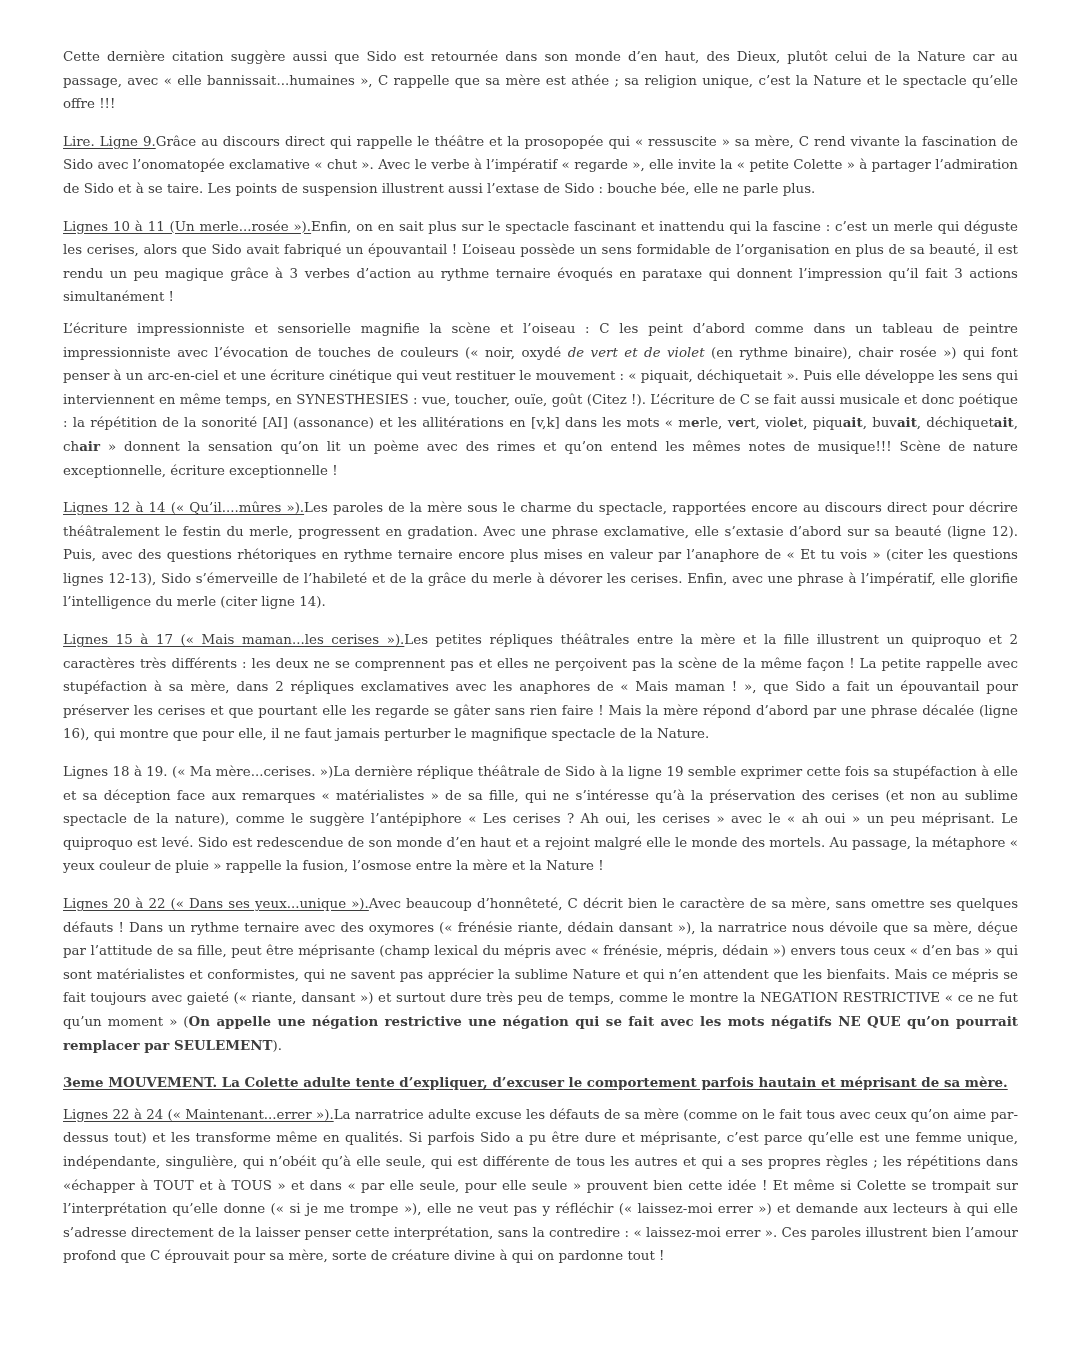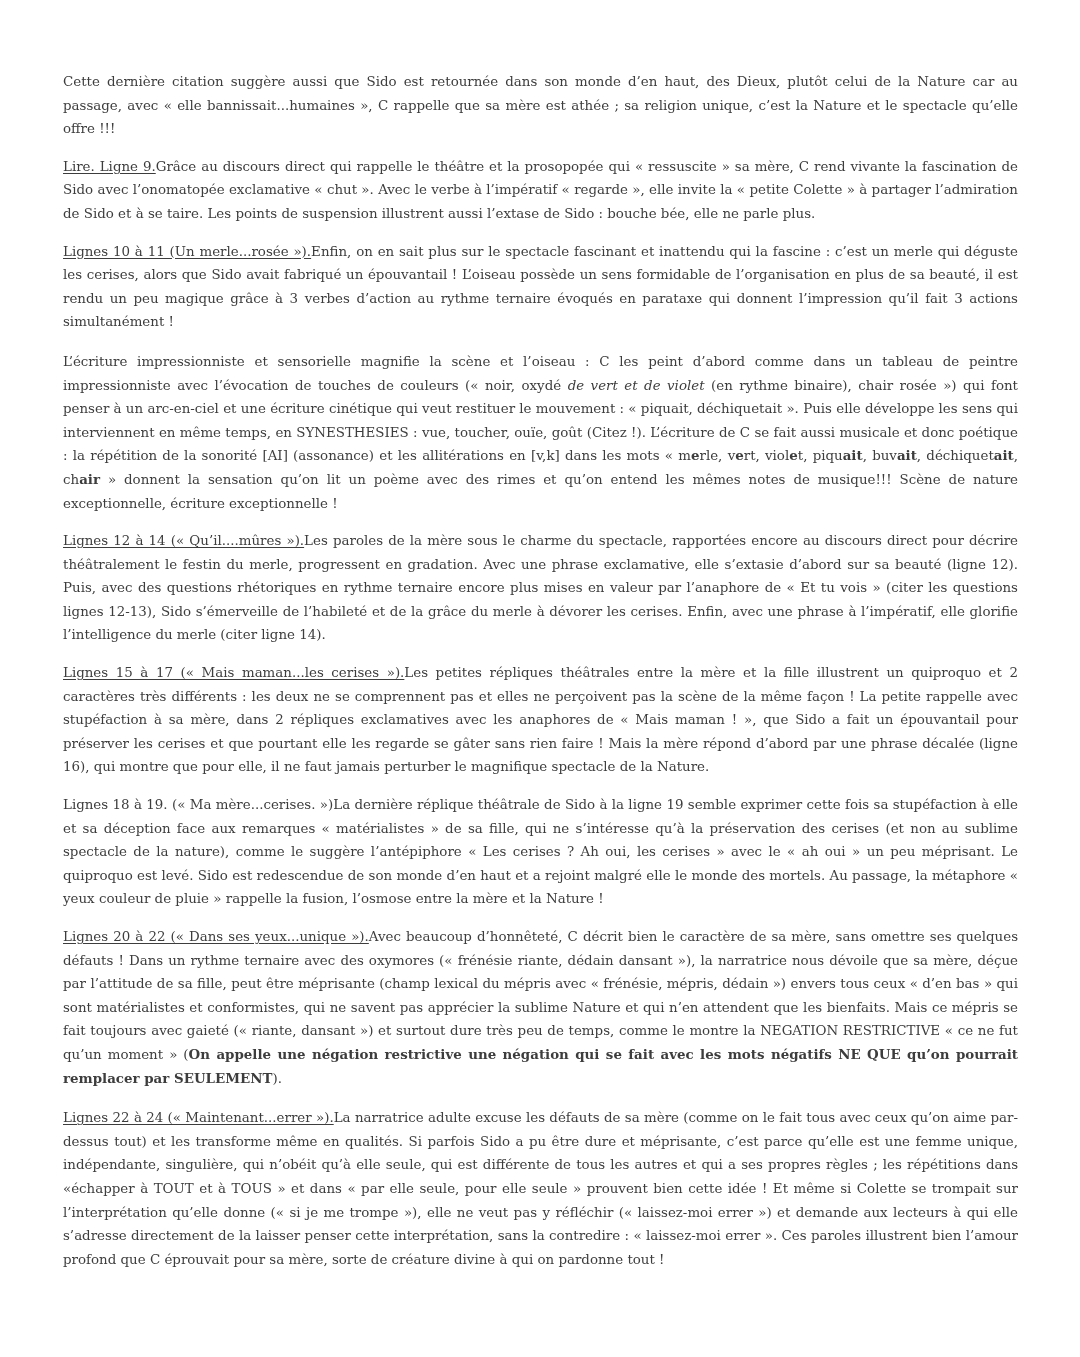--- a/index.html
+++ b/index.html
@@ -7,46 +7,47 @@
   body {
     width: 1080px;
     height: 1357px;
     background: #ffffff;
     overflow: hidden;
   }
   .page {
     box-sizing: border-box;
     width: 1080px;
     min-height: 1357px;
-    padding: 70px 62px 40px 63px;
+    padding: 45px 62px 40px 63px;
     font-family: "DejaVu Serif", "Liberation Serif", serif;
     font-size: 13.4px;
     line-height: 1.76;
     color: #3d3d3d;
     background: #ffffff;
   }
   p.block {
     margin: 14px 0 0 0;
     text-align: justify;
   }
   p.block:first-child { margin-top: 0; }
-  p.block.tight { margin-top: 16px; }
+  p.block.tight { margin-top: 8px; }
   span.run-n  { }
   span.run-i  { font-style: italic; }
   span.run-b  { font-weight: 700; }
   span.run-hi { text-decoration: underline; text-underline-offset: 2px; }
   span.run-h  { text-underline-offset: 2px; }
   span.run-bh { font-weight: 700; text-decoration: underline; text-underline-offset: 2px; }
 </style>
 </head>
 <body style="background: rgb(255, 255, 255);">
 
 <div class="page" style="color: rgb(61, 61, 61);">
     <p class="block"><span class="run-n">Cette dernière citation suggère aussi que Sido est retournée dans son monde d’en haut, des Dieux, plutôt celui de la Nature car au passage, avec « elle bannissait...humaines », C rappelle que sa mère est athée ; sa religion unique, c’est la Nature et le spectacle qu’elle offre !!!</span></p>
     <p class="block"><span class="run-hi">Lire. Ligne 9.</span><span class="run-n">Grâce au discours direct qui rappelle le théâtre et la prosopopée qui « ressuscite » sa mère, C rend vivante la fascination de Sido avec l’onomatopée exclamative « chut ». Avec le verbe à l’impératif « regarde », elle invite la « petite Colette » à partager l’admiration de Sido et à se taire. Les points de suspension illustrent aussi l’extase de Sido : bouche bée, elle ne parle plus.</span></p>
     <p class="block"><span class="run-hi">Lignes 10 à 11 (Un merle...rosée »).</span><span class="run-n">Enfin, on en sait plus sur le spectacle fascinant et inattendu qui la fascine : c’est un merle qui déguste les cerises, alors que Sido avait fabriqué un épouvantail ! L’oiseau possède un sens formidable de l’organisation en plus de sa beauté, il est rendu un peu magique grâce à 3 verbes d’action au rythme ternaire évoqués en parataxe qui donnent l’impression qu’il fait 3 actions simultanément !</span></p>
     <p class="block tight"><span class="run-n">L’écriture impressionniste et sensorielle magnifie la scène et l’oiseau : C les peint d’abord comme dans un tableau de peintre impressionniste avec l’évocation de touches de couleurs (« noir, oxydé </span><span class="run-i">de vert et de violet</span><span class="run-n"> (en rythme binaire), chair rosée ») qui font penser à un arc-en-ciel et une écriture cinétique qui veut restituer le mouvement : « piquait, déchiquetait ». Puis elle développe les sens qui interviennent en même temps, en SYNESTHESIES : vue, toucher, ouïe, goût (Citez !). L’écriture de C se fait aussi musicale et donc poétique : la répétition de la sonorité [AI] (assonance) et les allitérations en [v,k] dans les mots « m</span><span class="run-b">e</span><span class="run-n">rle, v</span><span class="run-b">e</span><span class="run-n">rt, viol</span><span class="run-b">e</span><span class="run-n">t, piqu</span><span class="run-b">ait</span><span class="run-n">, buv</span><span class="run-b">ait</span><span class="run-n">, déchiquet</span><span class="run-b">ait</span><span class="run-n">, ch</span><span class="run-b">air</span><span class="run-n"> » donnent la sensation qu’on lit un poème avec des rimes et qu’on entend les mêmes notes de musique!!! Scène de nature exceptionnelle, écriture exceptionnelle !</span></p>
     <p class="block"><span class="run-hi">Lignes 12 à 14 (« Qu’il....mûres »).</span><span class="run-n">Les paroles de la mère sous le charme du spectacle, rapportées encore au discours direct pour décrire théâtralement le festin du merle, progressent en gradation. Avec une phrase exclamative, elle s’extasie d’abord sur sa beauté (ligne 12). Puis, avec des questions rhétoriques en rythme ternaire encore plus mises en valeur par l’anaphore de « Et tu vois » (citer les questions lignes 12-13), Sido s’émerveille de l’habileté et de la grâce du merle à dévorer les cerises. Enfin, avec une phrase à l’impératif, elle glorifie l’intelligence du merle (citer ligne 14).</span></p>
     <p class="block"><span class="run-hi">Lignes 15 à 17 (« Mais maman...les cerises »).</span><span class="run-n">Les petites répliques théâtrales entre la mère et la fille illustrent un quiproquo et 2 caractères très différents : les deux ne se comprennent pas et elles ne perçoivent pas la scène de la même façon ! La petite rappelle avec stupéfaction à sa mère, dans 2 répliques exclamatives avec les anaphores de « Mais maman ! », que Sido a fait un épouvantail pour préserver les cerises et que pourtant elle les regarde se gâter sans rien faire ! Mais la mère répond d’abord par une phrase décalée (ligne 16), qui montre que pour elle, il ne faut jamais perturber le magnifique spectacle de la Nature.</span></p>
     <p class="block"><span class="run-h">Lignes 18 à 19. (« Ma mère...cerises. »)</span><span class="run-n">La dernière réplique théâtrale de Sido à la ligne 19 semble exprimer cette fois sa stupéfaction à elle et sa déception face aux remarques « matérialistes » de sa fille, qui ne s’intéresse qu’à la préservation des cerises (et non au sublime spectacle de la nature), comme le suggère l’antépiphore « Les cerises ? Ah oui, les cerises » avec le « ah oui » un peu méprisant. Le quiproquo est levé. Sido est redescendue de son monde d’en haut et a rejoint malgré elle le monde des mortels. Au passage, la métaphore « yeux couleur de pluie » rappelle la fusion, l’osmose entre la mère et la Nature !</span></p>
     <p class="block"><span class="run-hi">Lignes 20 à 22 (« Dans ses yeux...unique »).</span><span class="run-n">Avec beaucoup d’honnêteté, C décrit bien le caractère de sa mère, sans omettre ses quelques défauts ! Dans un rythme ternaire avec des oxymores (« frénésie riante, dédain dansant »), la narratrice nous dévoile que sa mère, déçue par l’attitude de sa fille, peut être méprisante (champ lexical du mépris avec « frénésie, mépris, dédain ») envers tous ceux « d’en bas » qui sont matérialistes et conformistes, qui ne savent pas apprécier la sublime Nature et qui n’en attendent que les bienfaits. Mais ce mépris se fait toujours avec gaieté (« riante, dansant ») et surtout dure très peu de temps, comme le montre la NEGATION RESTRICTIVE « ce ne fut qu’un moment » (</span><span class="run-b">On appelle une négation restrictive une négation qui se fait avec les mots négatifs NE QUE qu’on pourrait remplacer par SEULEMENT</span><span class="run-n">).</span></p>
+    <p class="block"><span class="run-bh">3eme MOUVEMENT. La Colette adulte tente d’expliquer, d’excuser le comportement parfois hautain et méprisant de sa mère.</span></p>
     <p class="block tight"><span class="run-hi">Lignes 22 à 24 (« Maintenant...errer »).</span><span class="run-n">La narratrice adulte excuse les défauts de sa mère (comme on le fait tous avec ceux qu’on aime par-dessus tout) et les transforme même en qualités. Si parfois Sido a pu être dure et méprisante, c’est parce qu’elle est une femme unique, indépendante, singulière, qui n’obéit qu’à elle seule, qui est différente de tous les autres et qui a ses propres règles ; les répétitions dans «échapper à TOUT et à TOUS » et dans « par elle seule, pour elle seule » prouvent bien cette idée ! Et même si Colette se trompait sur l’interprétation qu’elle donne (« si je me trompe »), elle ne veut pas y réfléchir (« laissez-moi errer ») et demande aux lecteurs à qui elle s’adresse directement de la laisser penser cette interprétation, sans la contredire : « laissez-moi errer ». Ces paroles illustrent bien l’amour profond que C éprouvait pour sa mère, sorte de créature divine à qui on pardonne tout !</span></p>
   </div>
 
 </body></html>

